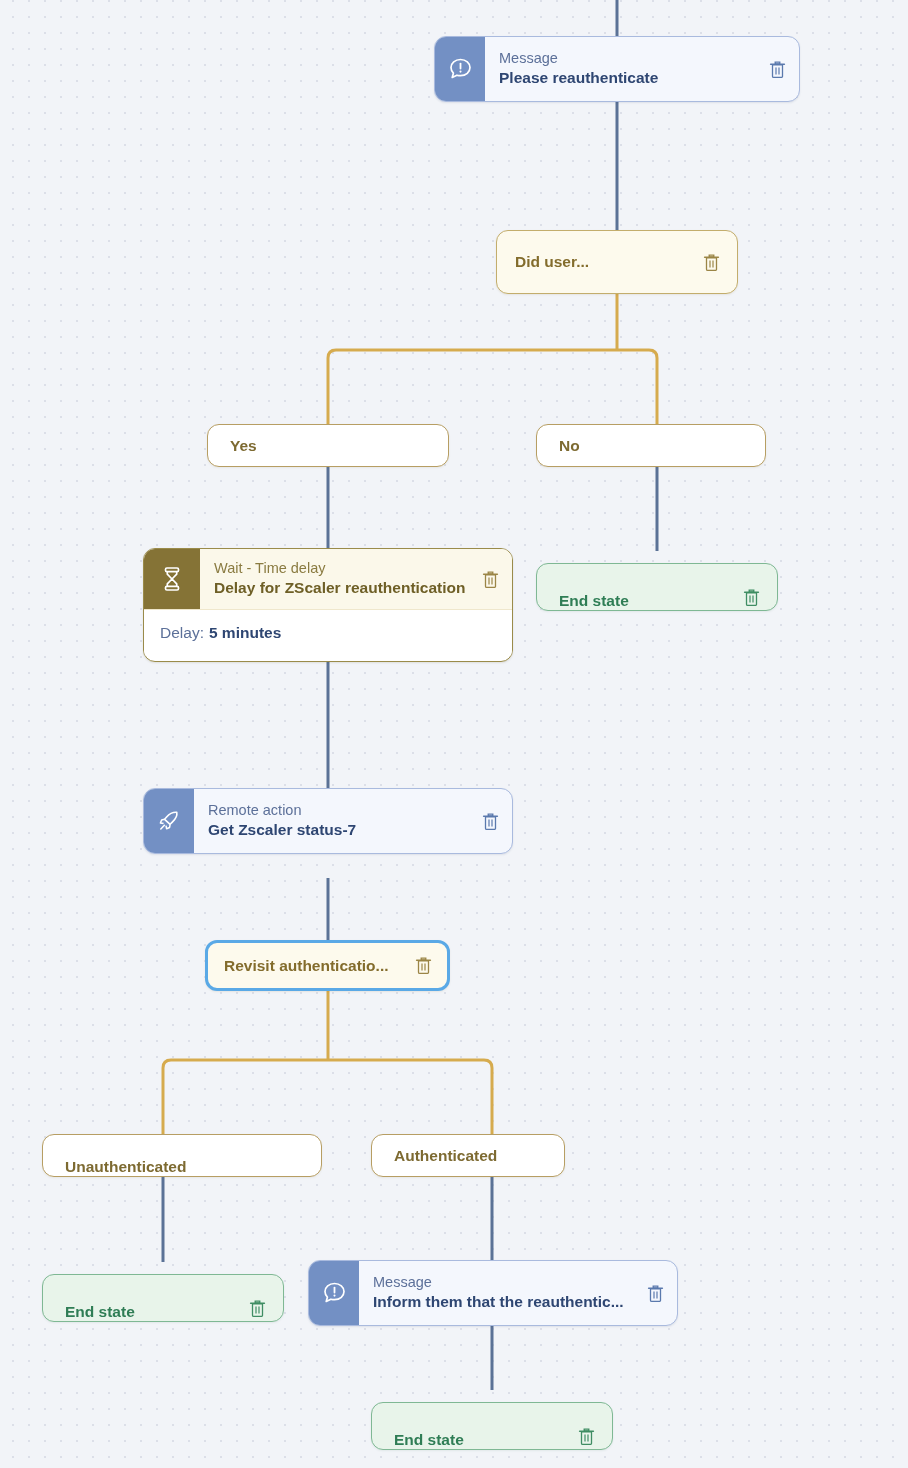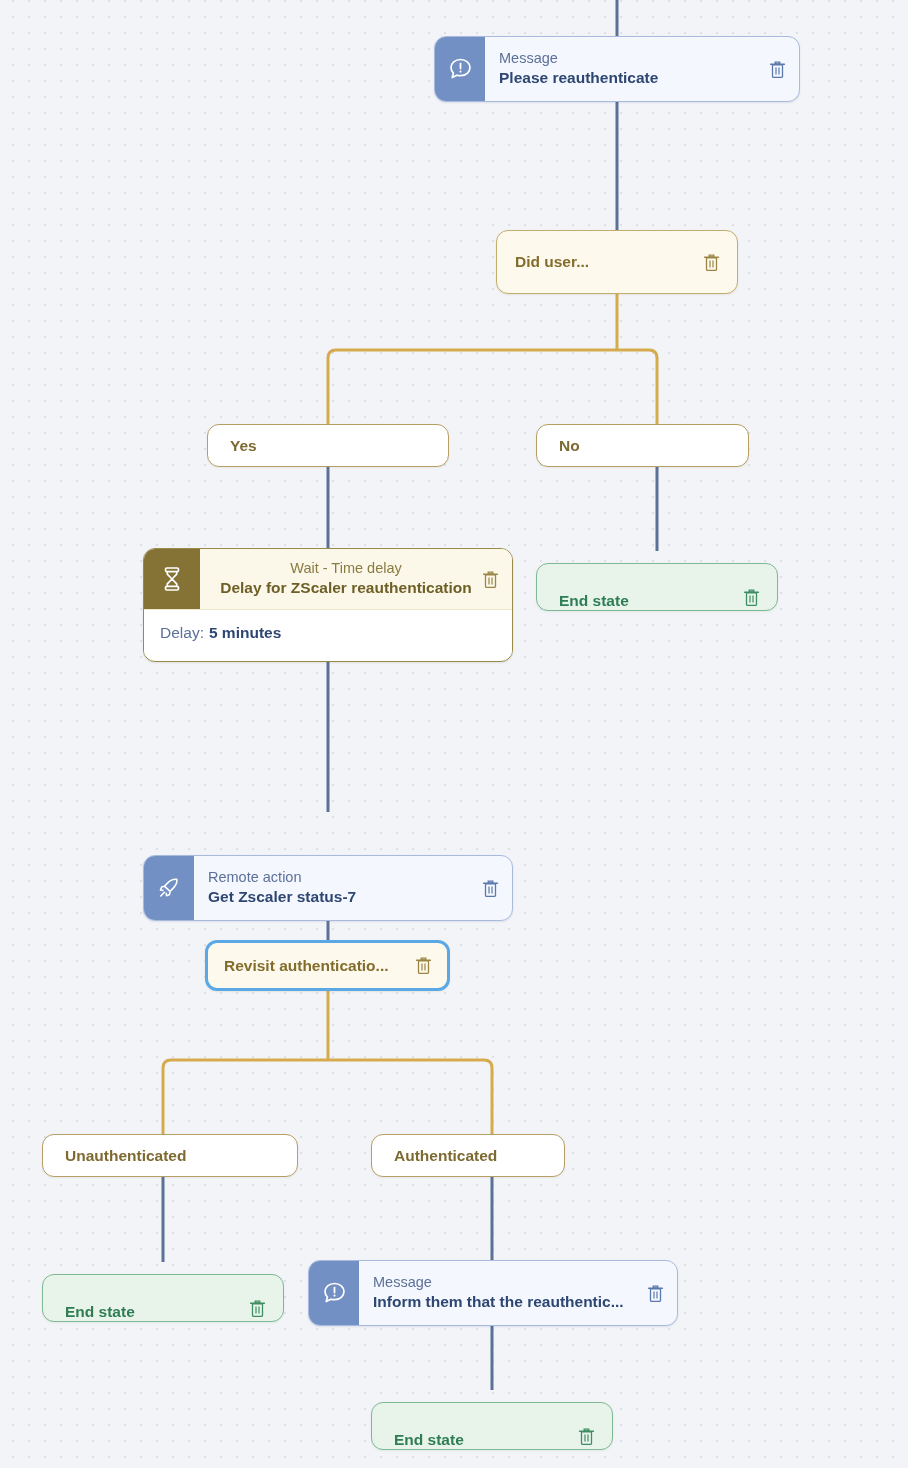--- a/index.html
+++ b/index.html
@@ -281,36 +281,36 @@
         <line x1="7.0" y1="7.6" x2="7.0" y2="14.4" stroke="#9b8546" stroke-width="1.2"></line>
         <line x1="10.0" y1="7.6" x2="10.0" y2="14.4" stroke="#9b8546" stroke-width="1.2"></line>
       </svg>
     </div>
   </div>
 
   <div class="node branch" style="left:207px; top:424px; width:242px; height:43px;">
     <div class="btext">Yes</div>
   </div>
 
-  <div class="node branch" style="left:536px; top:424px; width:213px; height:43px;">
+  <div class="node branch" style="left:536px; top:424px; width:230px; height:43px;">
     <div class="btext">No</div>
   </div>
 
   <div class="node wait" style="left:143px; top:548px; width:370px; height:114px;">
     <div class="waitrow">
       <div class="iconbox">
         <svg width="26" height="30" viewBox="0 0 26 30">
           <rect x="6.5" y="4" width="13" height="3.6" rx="1.4" fill="none" stroke="#ffffff" stroke-width="1.7"></rect>
           <rect x="6.5" y="22.4" width="13" height="3.6" rx="1.4" fill="none" stroke="#ffffff" stroke-width="1.7"></rect>
           <path d="M8.3 7.6 L8.3 10.2 L13 15 L17.7 10.2 L17.7 7.6" fill="none" stroke="#ffffff" stroke-width="1.7" stroke-linejoin="round"></path>
           <path d="M8.3 22.4 L8.3 19.8 L13 15 L17.7 19.8 L17.7 22.4" fill="none" stroke="#ffffff" stroke-width="1.7" stroke-linejoin="round"></path>
         </svg>
       </div>
       <div class="body">
-        <div class="texts" style="flex:1 1 auto; min-width:0; display:flex; flex-direction:column; gap:2px;text-align:center;">
+        <div class="texts" style="flex:1 1 auto; min-width:0; display:flex; flex-direction:column; gap:2px;">
           <div class="kind">Wait - Time delay</div>
           <div class="title">Delay for ZScaler reauthentication</div>
         </div>
         <div class="trash">
           <svg width="17" height="19" viewBox="0 0 17 19">
             <path d="M6.2 2.2 h4.6 v1.6 h-4.6 z" fill="none" stroke="#9b8546" stroke-width="1.3"></path>
             <line x1="1.6" y1="4.3" x2="15.4" y2="4.3" stroke="#9b8546" stroke-width="1.5" stroke-linecap="round"></line>
             <path d="M3.5 4.8 h10 v11.4 a1.2 1.2 0 0 1 -1.2 1.2 h-7.6 a1.2 1.2 0 0 1 -1.2 -1.2 z" fill="none" stroke="#9b8546" stroke-width="1.3"></path>
             <line x1="7.0" y1="7.6" x2="7.0" y2="14.4" stroke="#9b8546" stroke-width="1.2"></line>
             <line x1="10.0" y1="7.6" x2="10.0" y2="14.4" stroke="#9b8546" stroke-width="1.2"></line>
@@ -330,21 +330,21 @@
       <svg width="17" height="19" viewBox="0 0 17 19">
         <path d="M6.2 2.2 h4.6 v1.6 h-4.6 z" fill="none" stroke="#3f8d63" stroke-width="1.3"></path>
         <line x1="1.6" y1="4.3" x2="15.4" y2="4.3" stroke="#3f8d63" stroke-width="1.5" stroke-linecap="round"></line>
         <path d="M3.5 4.8 h10 v11.4 a1.2 1.2 0 0 1 -1.2 1.2 h-7.6 a1.2 1.2 0 0 1 -1.2 -1.2 z" fill="none" stroke="#3f8d63" stroke-width="1.3"></path>
         <line x1="7.0" y1="7.6" x2="7.0" y2="14.4" stroke="#3f8d63" stroke-width="1.2"></line>
         <line x1="10.0" y1="7.6" x2="10.0" y2="14.4" stroke="#3f8d63" stroke-width="1.2"></line>
       </svg>
     </div>
   </div>
 
-  <div class="node card" style="left:143px; top:855px; width:370px; height:66px;">
+  <div class="node card" style="left:143px; top:788px; width:370px; height:66px;">
     <div class="iconbox">
       <svg width="28" height="28" viewBox="0 0 28 28">
         <path d="M21.8 5.3 C18.2 5.0 14.3 6.9 11.6 10.0 L9.6 12.3 L15.1 17.3 L17.3 15.1
                  C20.4 12.1 22.4 8.5 21.8 5.3 Z" fill="none" stroke="#ffffff" stroke-width="1.6" stroke-linejoin="round"></path>
         <path d="M9.6 12.3 L6.6 13.0 L5.4 16.0 L8.6 16.6" fill="none" stroke="#ffffff" stroke-width="1.5" stroke-linejoin="round"></path>
         <path d="M15.1 17.3 L14.6 20.5 L11.6 21.8 L11.0 18.6" fill="none" stroke="#ffffff" stroke-width="1.5" stroke-linejoin="round"></path>
         <line x1="9.4" y1="18.2" x2="5.8" y2="22.0" stroke="#ffffff" stroke-width="1.5" stroke-linecap="round"></line>
       </svg>
     </div>
     <div class="body">
@@ -370,21 +370,21 @@
       <svg width="17" height="19" viewBox="0 0 17 19">
         <path d="M6.2 2.2 h4.6 v1.6 h-4.6 z" fill="none" stroke="#9b8546" stroke-width="1.3"></path>
         <line x1="1.6" y1="4.3" x2="15.4" y2="4.3" stroke="#9b8546" stroke-width="1.5" stroke-linecap="round"></line>
         <path d="M3.5 4.8 h10 v11.4 a1.2 1.2 0 0 1 -1.2 1.2 h-7.6 a1.2 1.2 0 0 1 -1.2 -1.2 z" fill="none" stroke="#9b8546" stroke-width="1.3"></path>
         <line x1="7.0" y1="7.6" x2="7.0" y2="14.4" stroke="#9b8546" stroke-width="1.2"></line>
         <line x1="10.0" y1="7.6" x2="10.0" y2="14.4" stroke="#9b8546" stroke-width="1.2"></line>
       </svg>
     </div>
   </div>
 
-  <div class="node branch" style="left:42px; top:1134px; width:256px; height:43px;">
+  <div class="node branch" style="left:42px; top:1134px; width:280px; height:43px;align-items:flex-end;">
     <div class="btext">Unauthenticated</div>
   </div>
 
   <div class="node branch" style="left:371px; top:1134px; width:194px; height:43px;">
     <div class="btext">Authenticated</div>
   </div>
 
   <div class="node endstate" style="left:42px; top:1262px; width:242px; height:48px;">
     <div class="etext">End state</div>
     <div class="trash">

